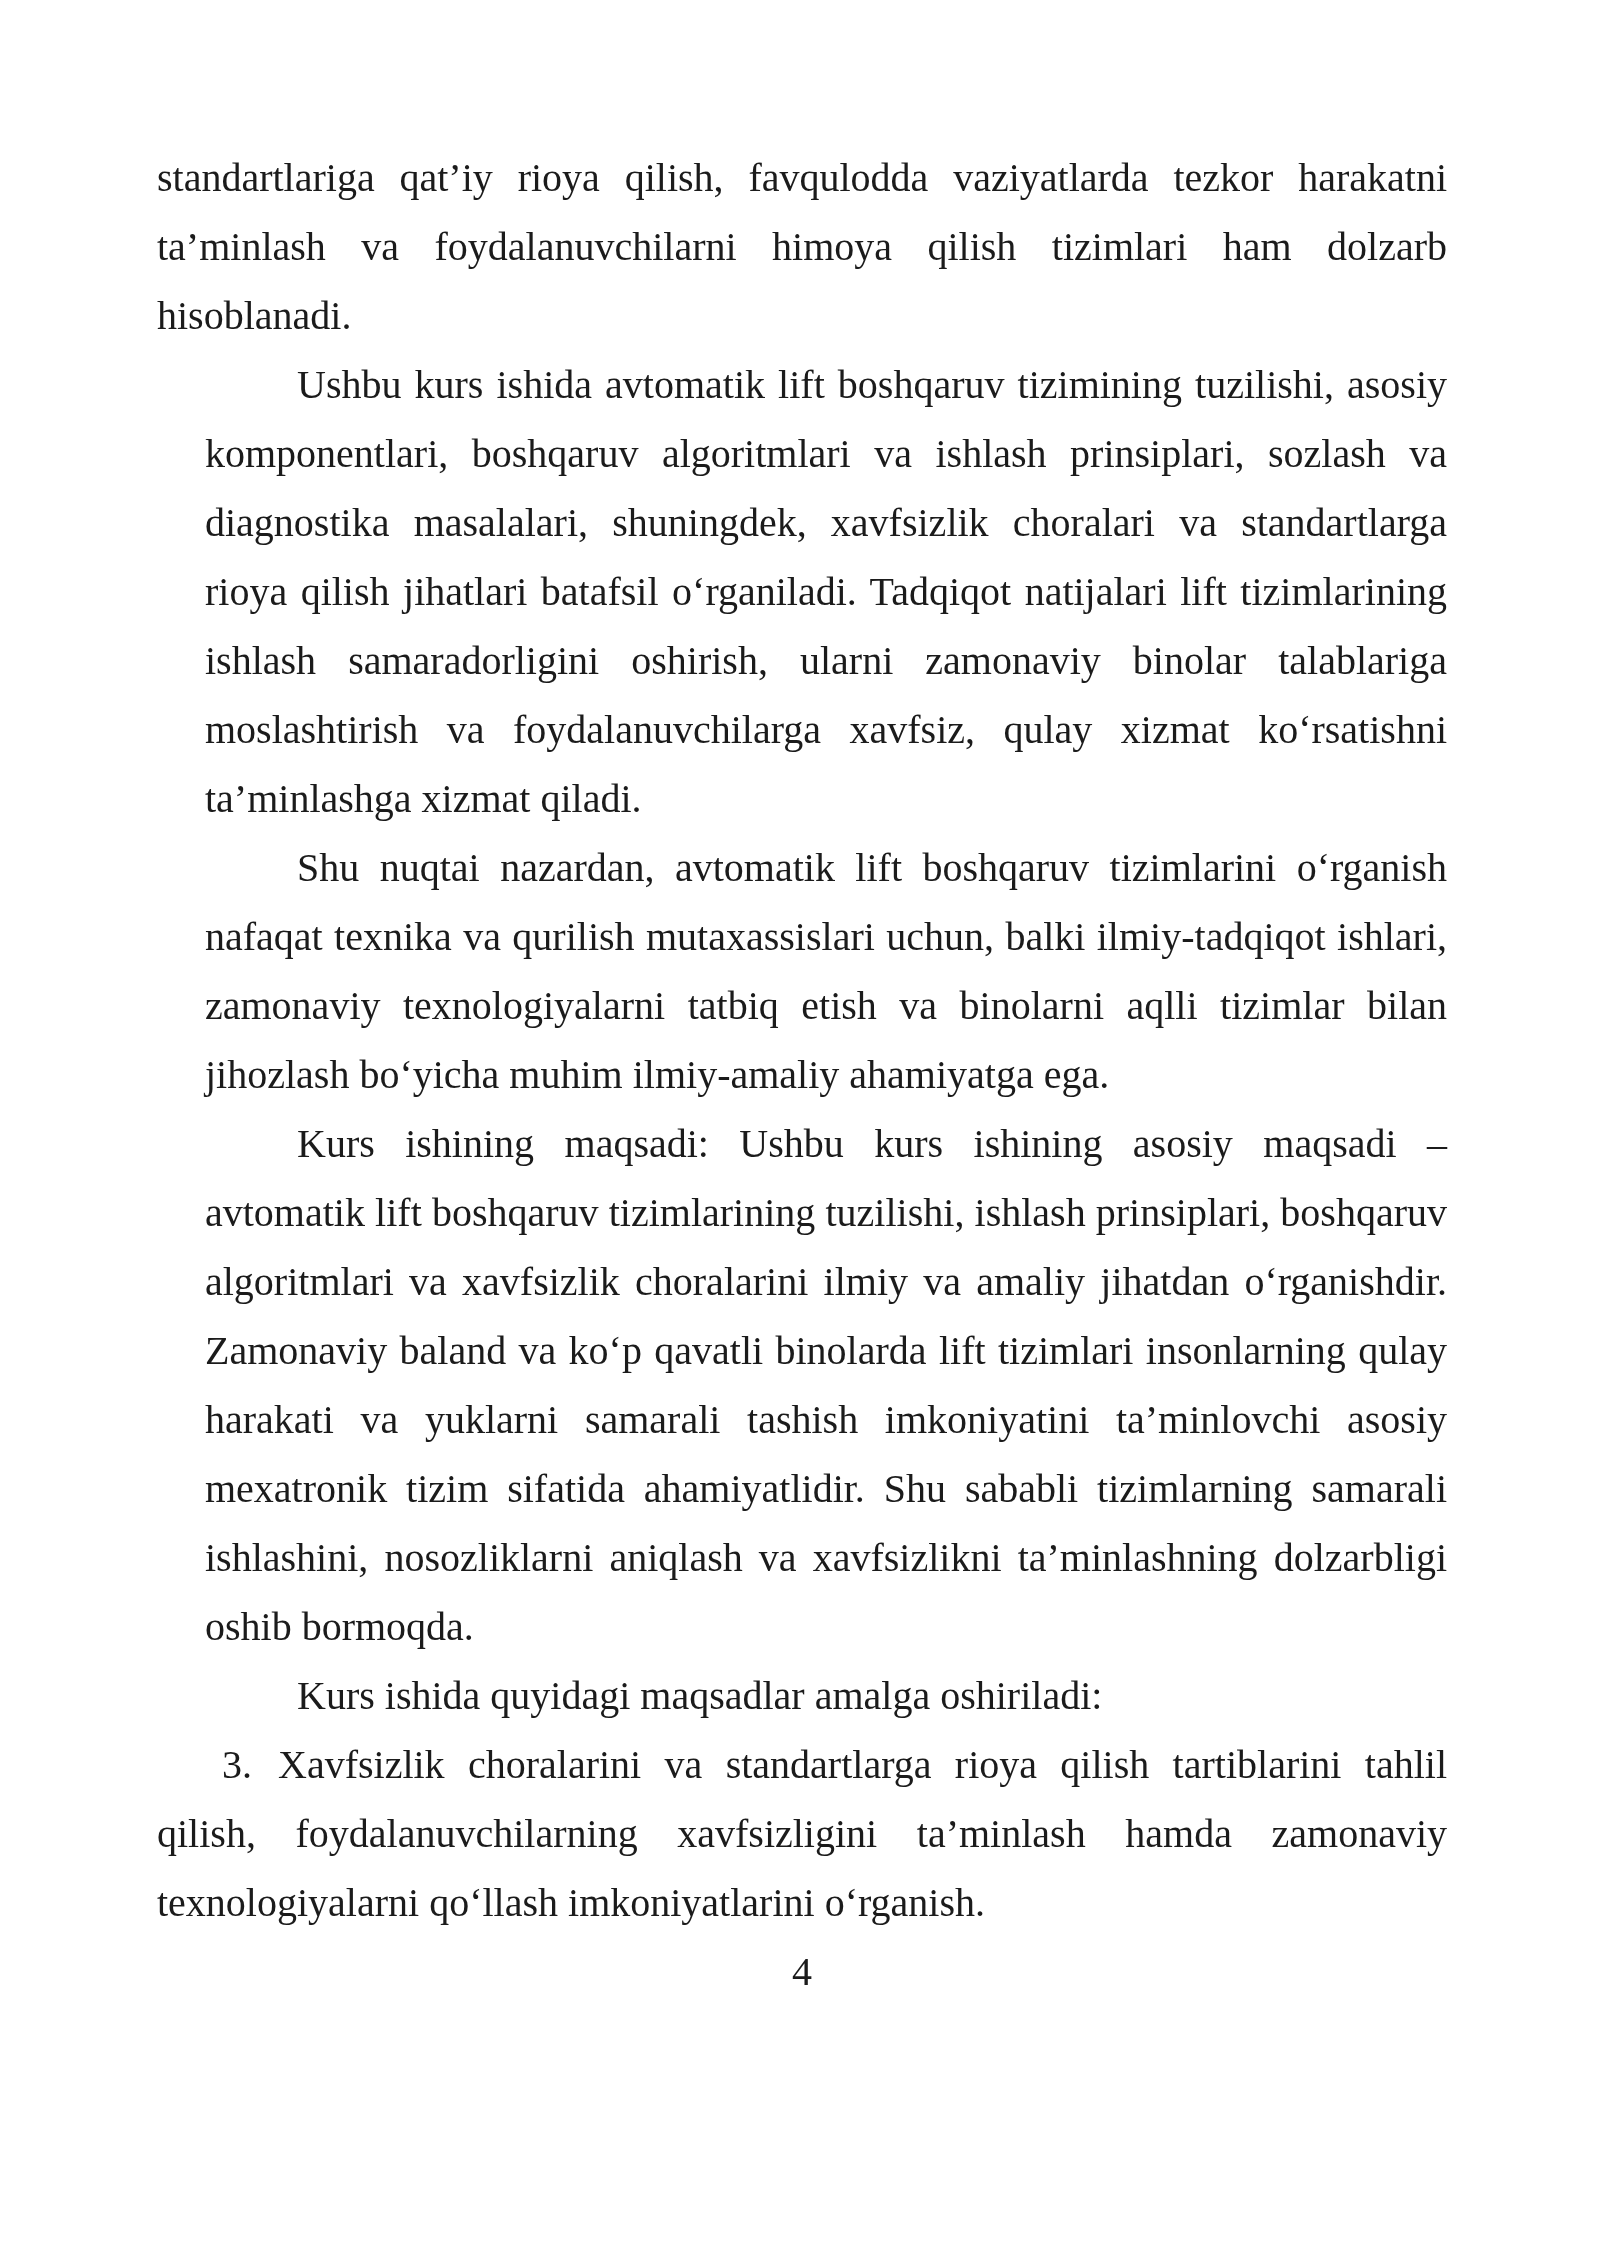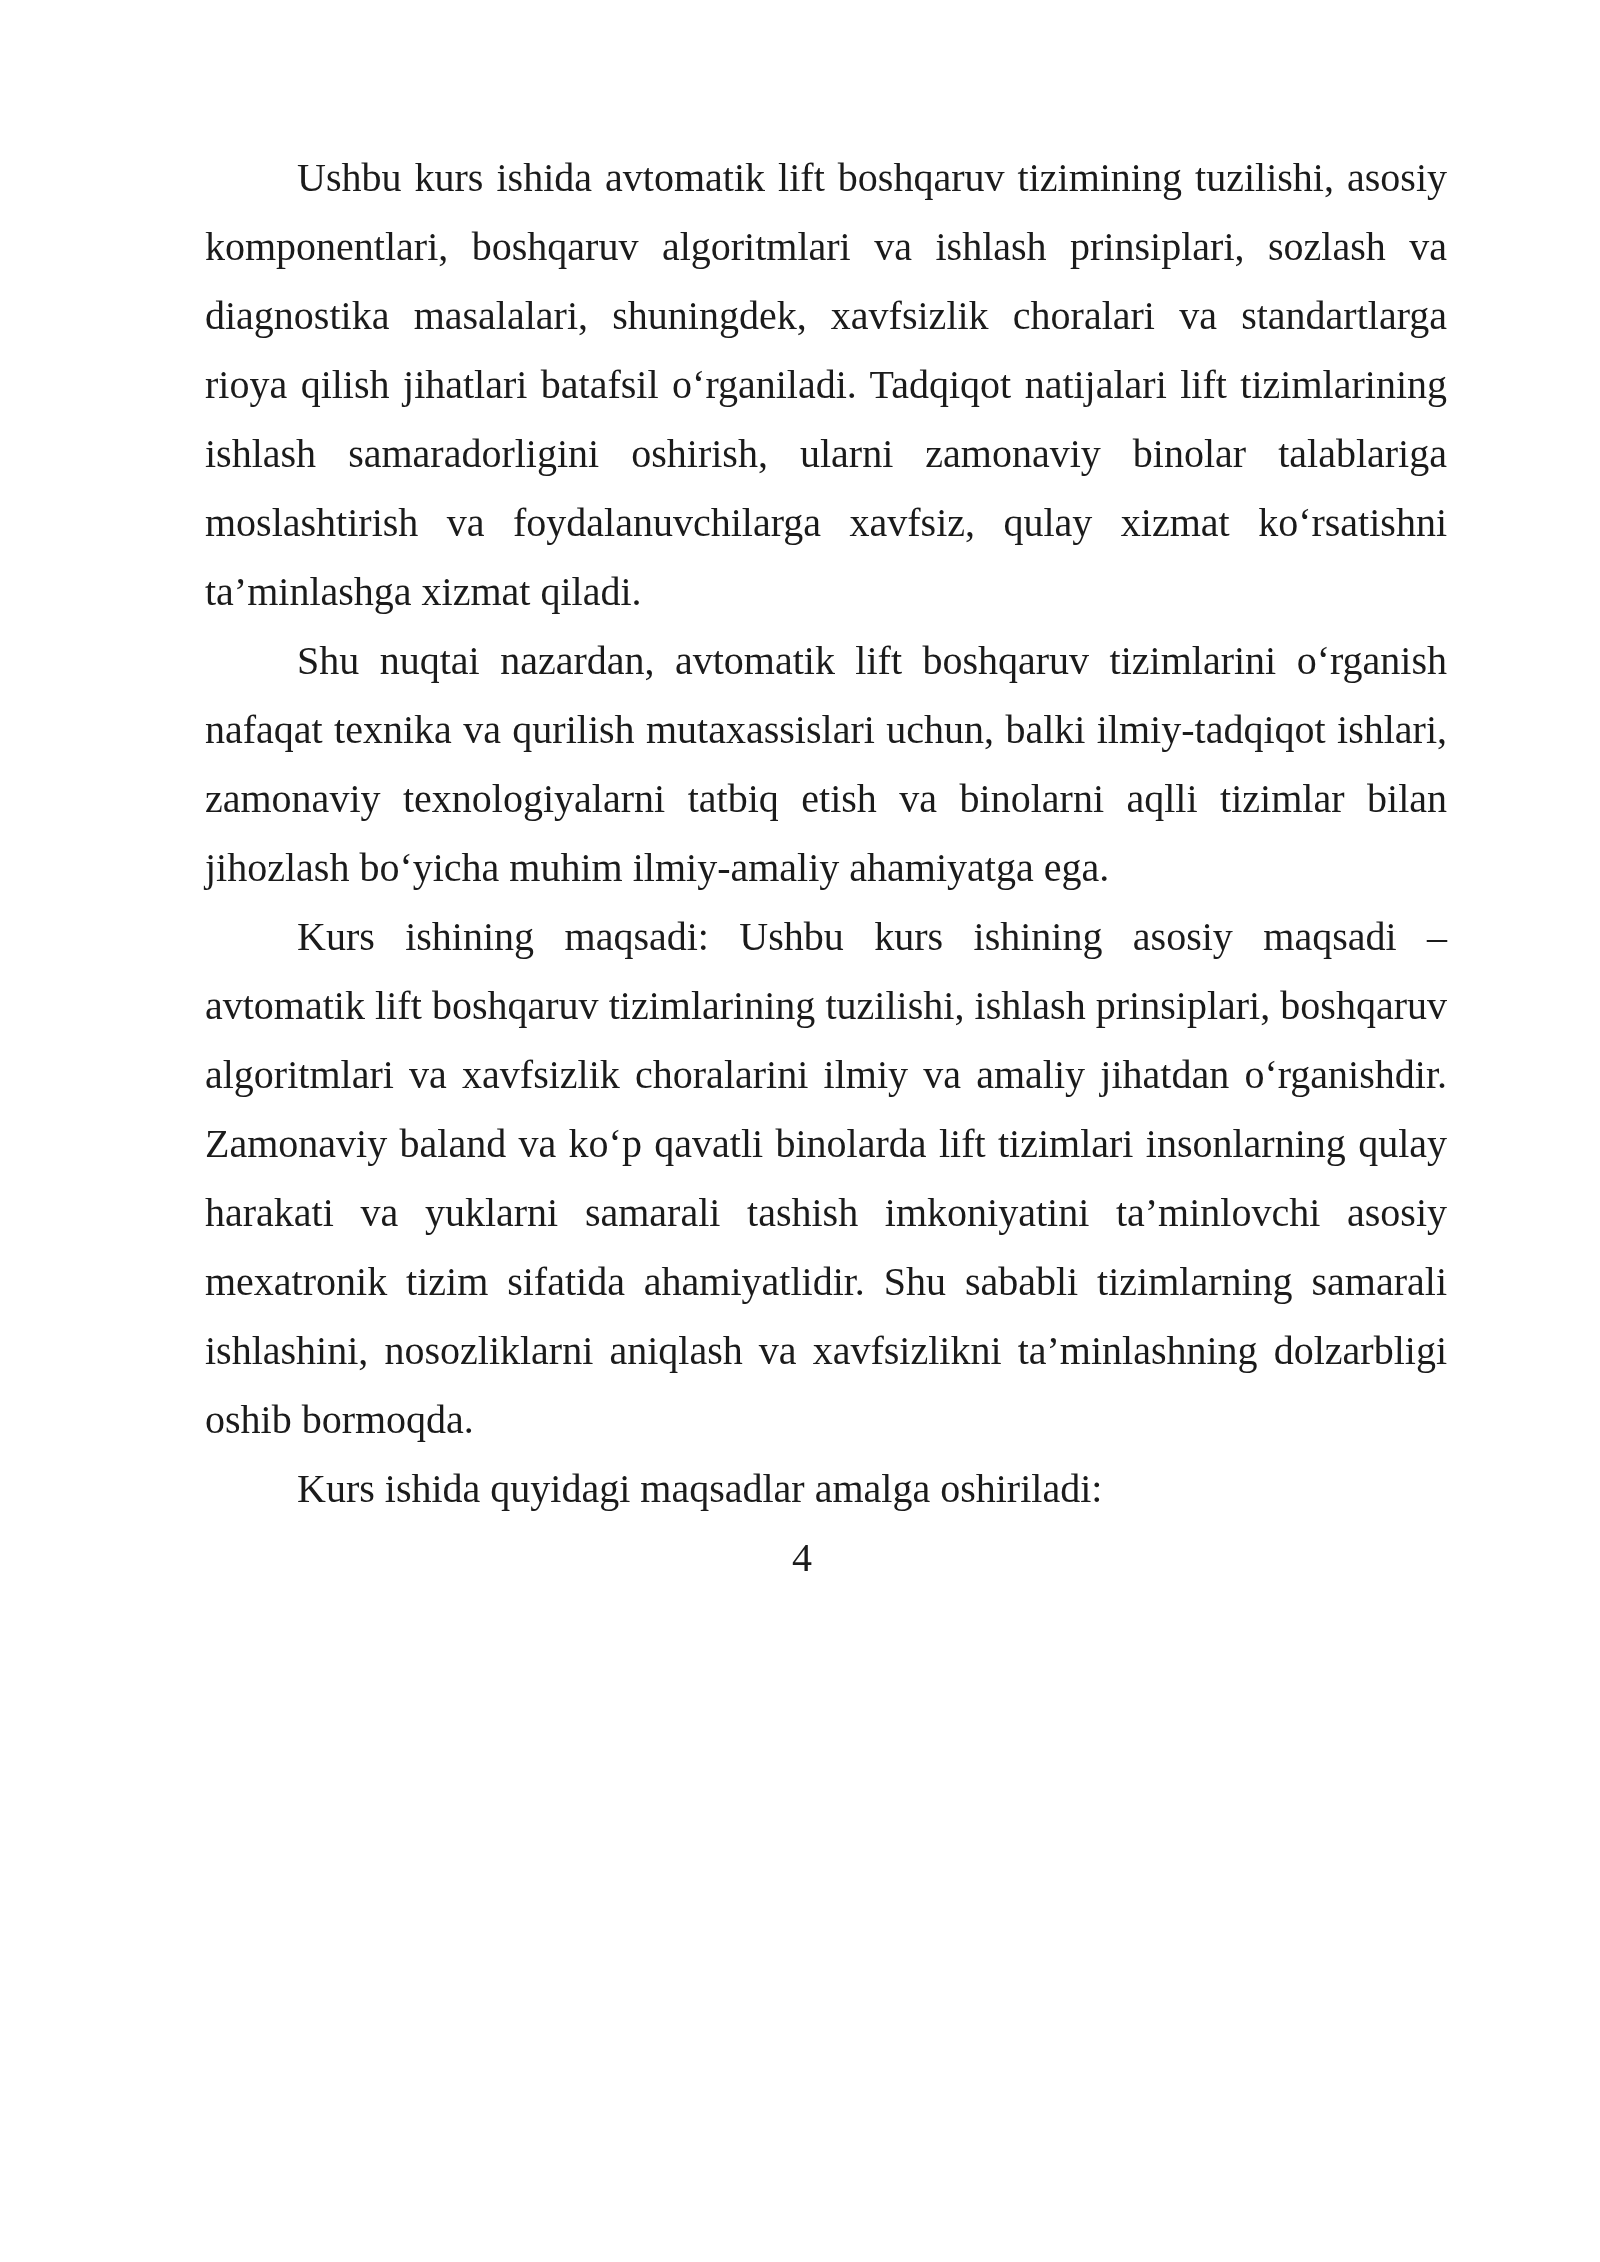--- a/index.html
+++ b/index.html
@@ -48,29 +48,33 @@
   .footer {
     text-align: center !important;
     text-indent: 0;
   }
 </style>
 </head>
 <body>
 
 <div class="page">
 
+  <p class="para no-indent">standartlariga qat’iy rioya qilish, favqulodda vaziyatlarda tezkor harakatni ta’minlash va foydalanuvchilarni himoya qilish tizimlari ham dolzarb hisoblanadi.</p>
 
   <p class="para indent">Ushbu kurs ishida avtomatik lift boshqaruv tizimining tuzilishi, asosiy komponentlari, boshqaruv algoritmlari va ishlash prinsiplari, sozlash va diagnostika masalalari, shuningdek, xavfsizlik choralari va standartlarga rioya qilish jihatlari batafsil o‘rganiladi. Tadqiqot natijalari lift tizimlarining ishlash samaradorligini oshirish, ularni zamonaviy binolar talablariga moslashtirish va foydalanuvchilarga xavfsiz, qulay xizmat ko‘rsatishni ta’minlashga xizmat qiladi.</p>
 
   <p class="para indent">Shu nuqtai nazardan, avtomatik lift boshqaruv tizimlarini o‘rganish nafaqat texnika va qurilish mutaxassislari uchun, balki ilmiy-tadqiqot ishlari, zamonaviy texnologiyalarni tatbiq etish va binolarni aqlli tizimlar bilan jihozlash bo‘yicha muhim ilmiy-amaliy ahamiyatga ega.</p>
 
   <p class="para indent">
     <strong class="bold">Kurs ishining maqsadi:</strong><span> Ushbu kurs ishining asosiy maqsadi – avtomatik lift boshqaruv tizimlarining tuzilishi, ishlash prinsiplari, boshqaruv algoritmlari va xavfsizlik choralarini ilmiy va amaliy jihatdan o‘rganishdir. Zamonaviy baland va ko‘p qavatli binolarda lift tizimlari insonlarning qulay harakati va yuklarni samarali tashish imkoniyatini ta’minlovchi asosiy mexatronik tizim sifatida ahamiyatlidir. Shu sababli tizimlarning samarali ishlashini, nosozliklarni aniqlash va xavfsizlikni ta’minlashning dolzarbligi oshib bormoqda.</span>
   </p>
 
   <p class="para indent">Kurs ishida quyidagi maqsadlar amalga oshiriladi:</p>
 
 
 
+  <p class="list-item">
+    <span class="num">3.</span><span class="gap"></span><span>Xavfsizlik choralarini va standartlarga rioya qilish tartiblarini tahlil qilish, foydalanuvchilarning xavfsizligini ta’minlash hamda zamonaviy texnologiyalarni qo‘llash imkoniyatlarini o‘rganish.</span>
+  </p>
 
   <p class="footer">4</p>
 
 </div>
 
 </body></html>

